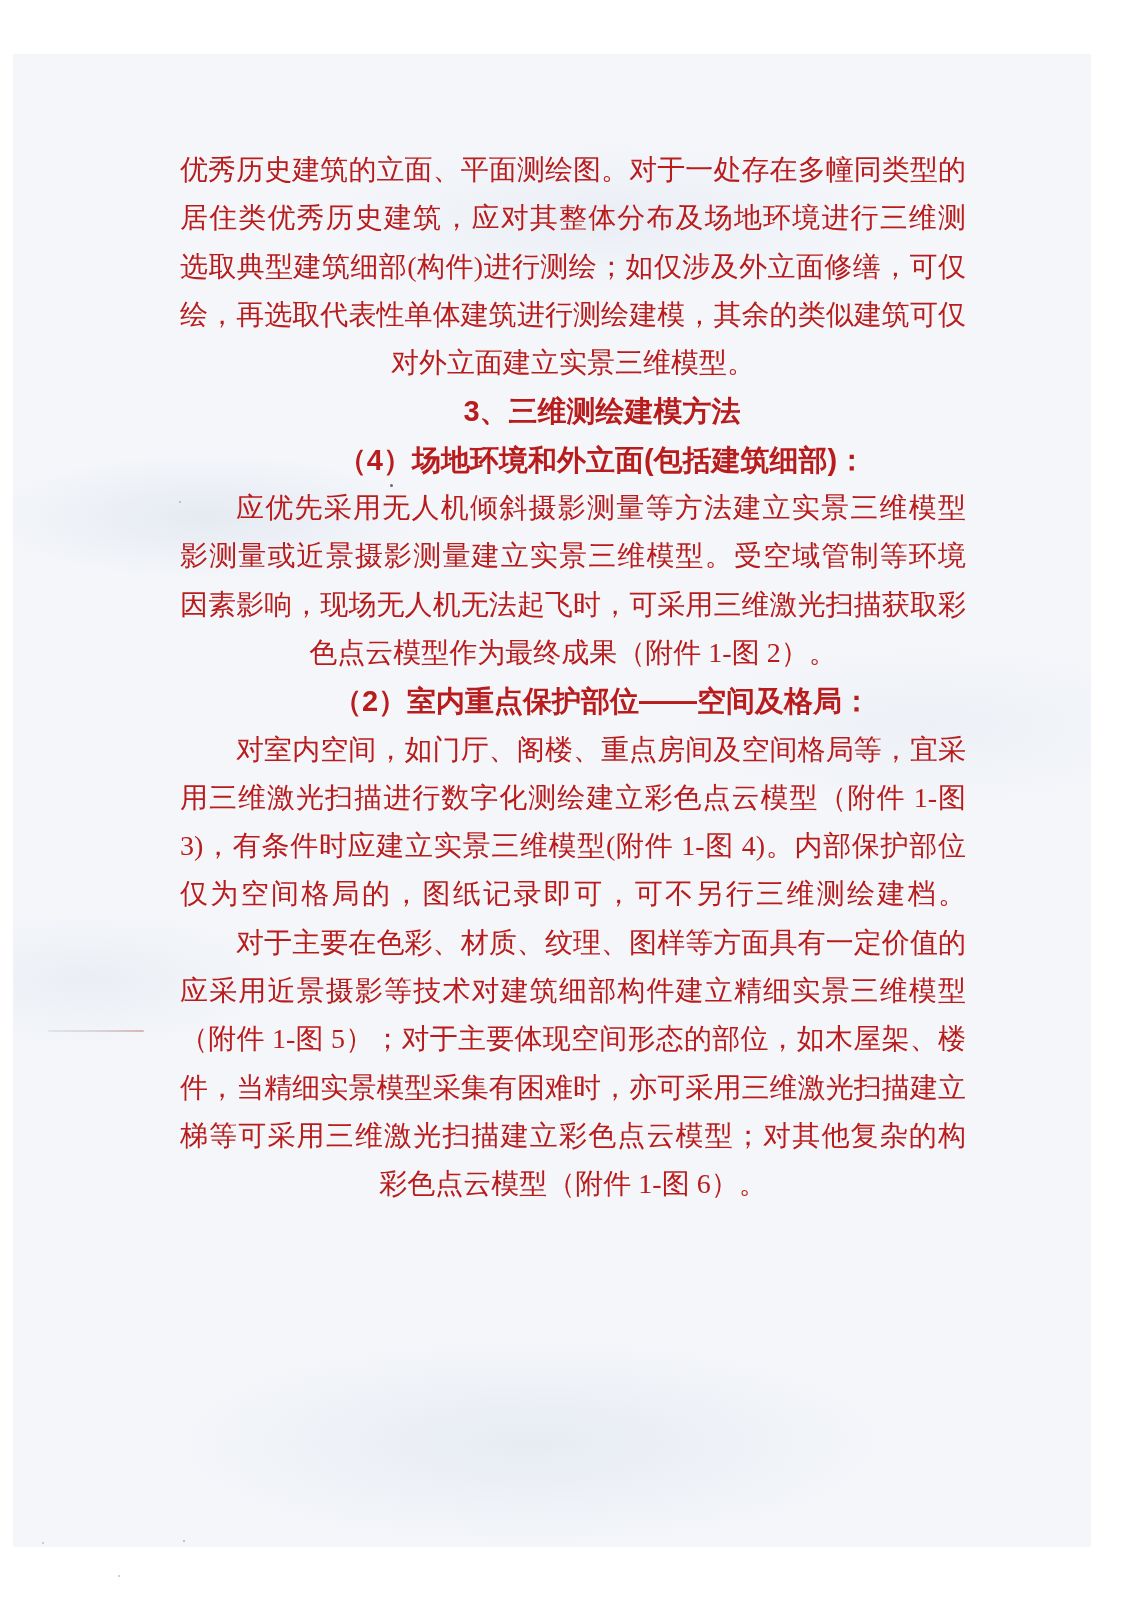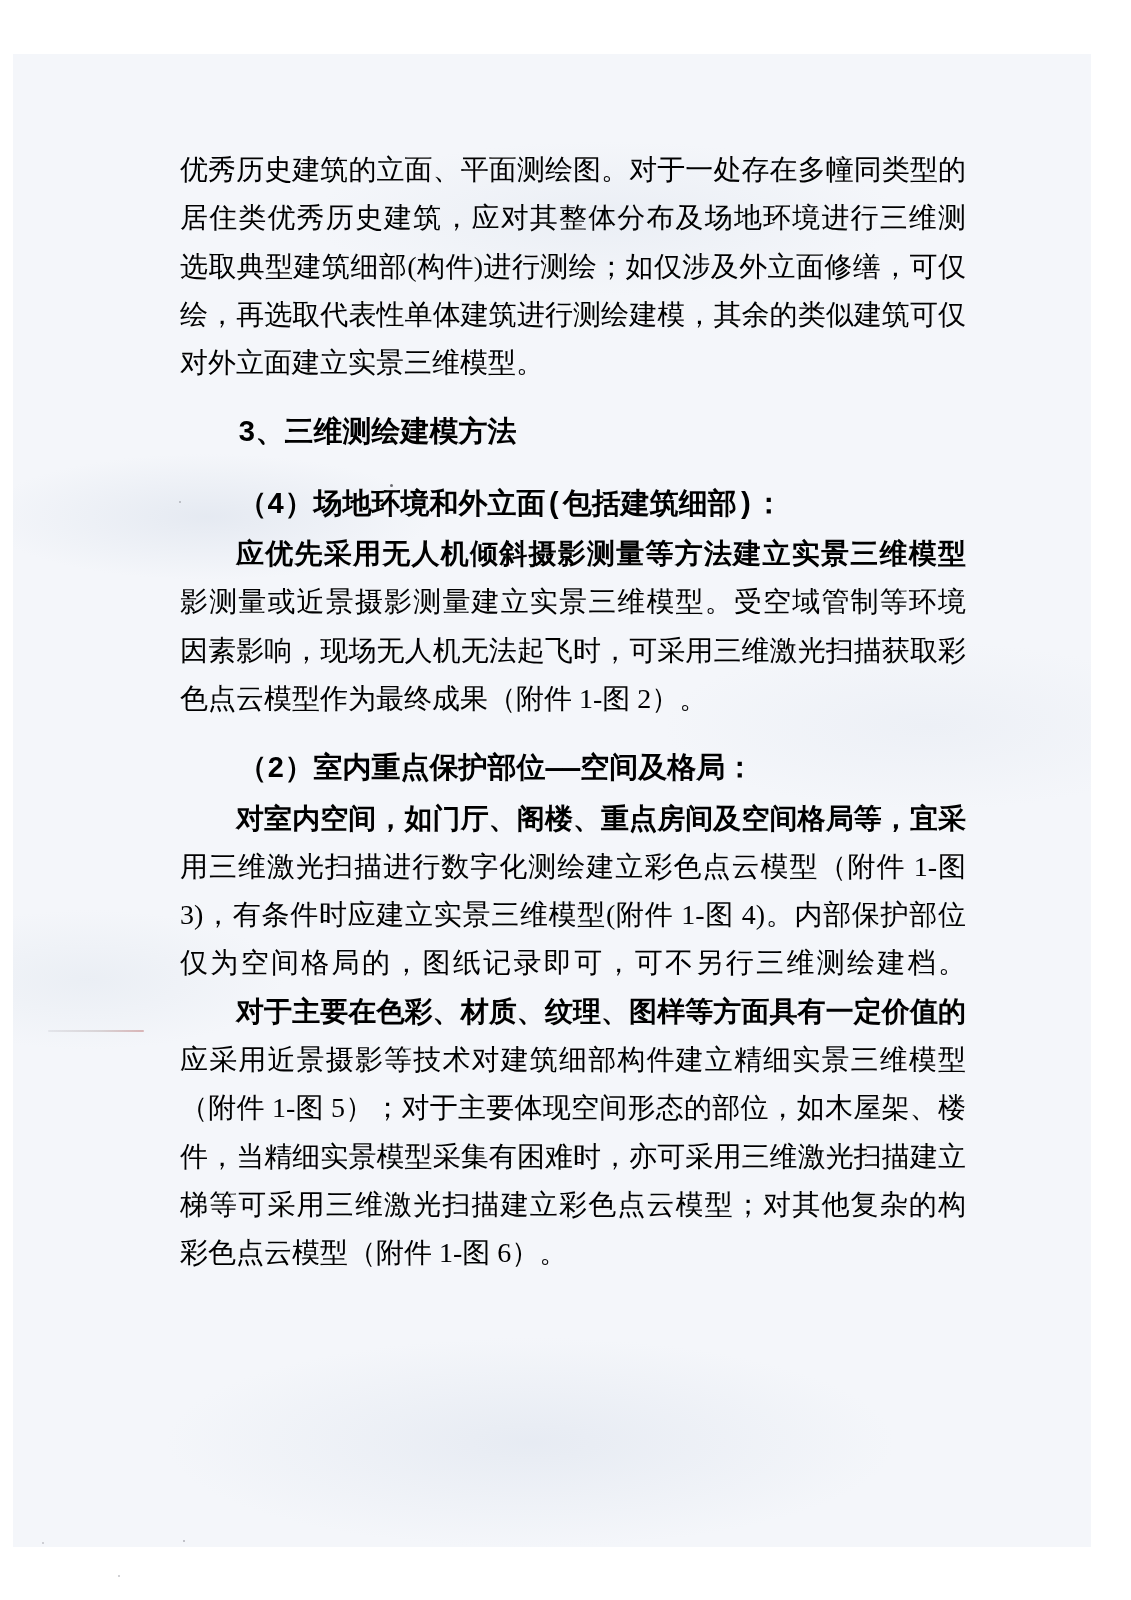--- a/index.html
+++ b/index.html
@@ -33,40 +33,41 @@
       radial-gradient(ellipse 380px 120px at 85% 45%, rgba(226,231,240,0.40), rgba(226,231,240,0) 70%);
   }
   
   .doc {
     position: absolute;
     left: 180px;
     top: 146px;
     width: 786px;
     font-size: 28px;
     line-height: 48.3px;
-    color: #000000;
+    color: #b91c1c;
     letter-spacing: 0;
   }
   .line {
     white-space: nowrap;
     overflow: visible;
+    text-align: center;
   }
   .just {
     white-space: normal;
     text-align: justify;
     text-align-last: justify;
     text-justify: inter-character;
   }
-  .indent { text-indent: 2em; font-weight: bold; }
+  .indent { text-indent: 2em; }
   .heading {
     font-weight: 700;
     text-indent: 2em;
     font-size: 29px;
-    margin-top: 23px;
-    font-family: Liberation Mono, monospace;
+    margin-top: 0;
+    font-family: Liberation Sans, sans-serif;
   }
   
   .artifact-line {
     position: absolute;
     left: 35px;
     top: 976px;
     width: 96px;
     height: 2px;
     background: linear-gradient(90deg, rgba(160,160,170,0.18), rgba(170,150,150,0.35) 55%, rgba(196,128,128,0.55));
     border-radius: 1px;

